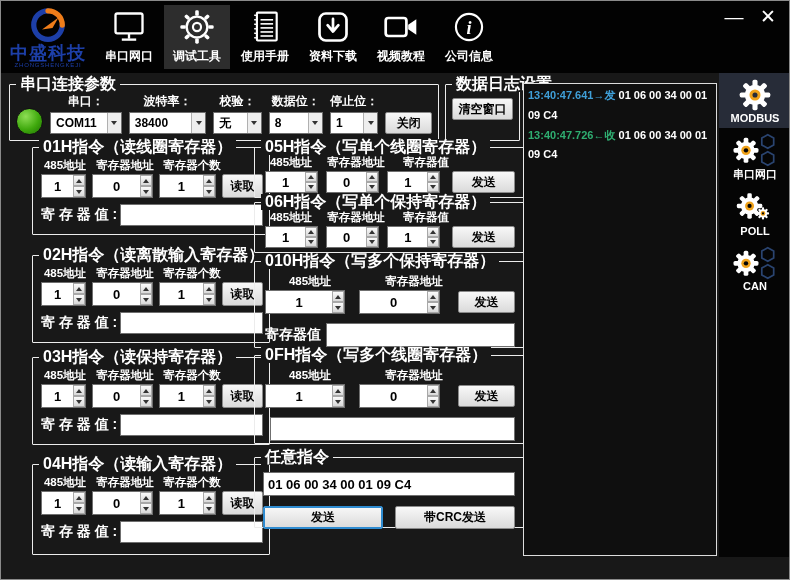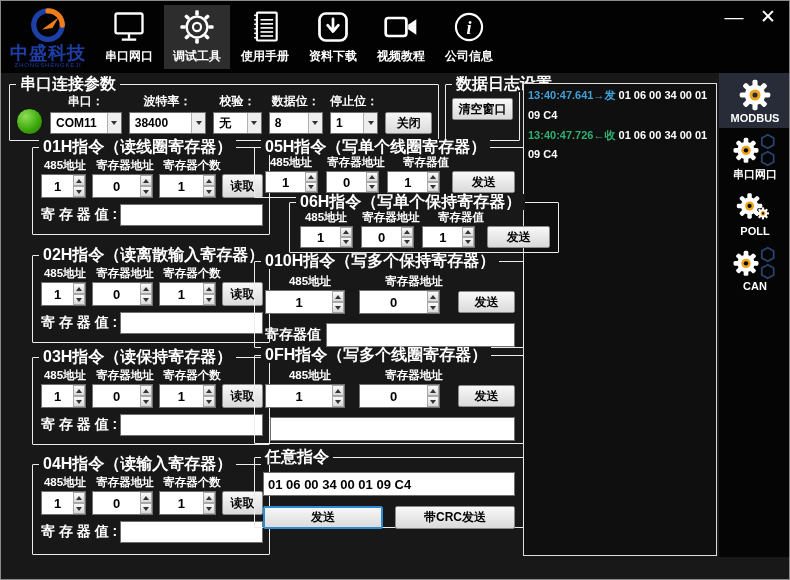--- a/index.html
+++ b/index.html
@@ -504,21 +504,21 @@
             </span>
             <span class="spin-btn">
               <i class="tri-down"></i>
             </span>
           </span>
         </div>
       <div class="btn">发送</div>
     </div>
   </div>
 
-  <div class="group ws-sec" style="top:201px;margin-left:35px;">
+  <div class="group ws-sec" style="top:201px;">
     <div class="group-title">06H指令（写单个保持寄存器）</div>
     <div class="labels-row">
       <span class="l1">485地址</span>
       <span class="l2">寄存器地址</span>
       <span class="l3">寄存器值</span>
     </div>
     <div class="ctrl-row">
       <div class="spin">
           <span class="spin-val">1</span>
           <span class="spin-btns">

